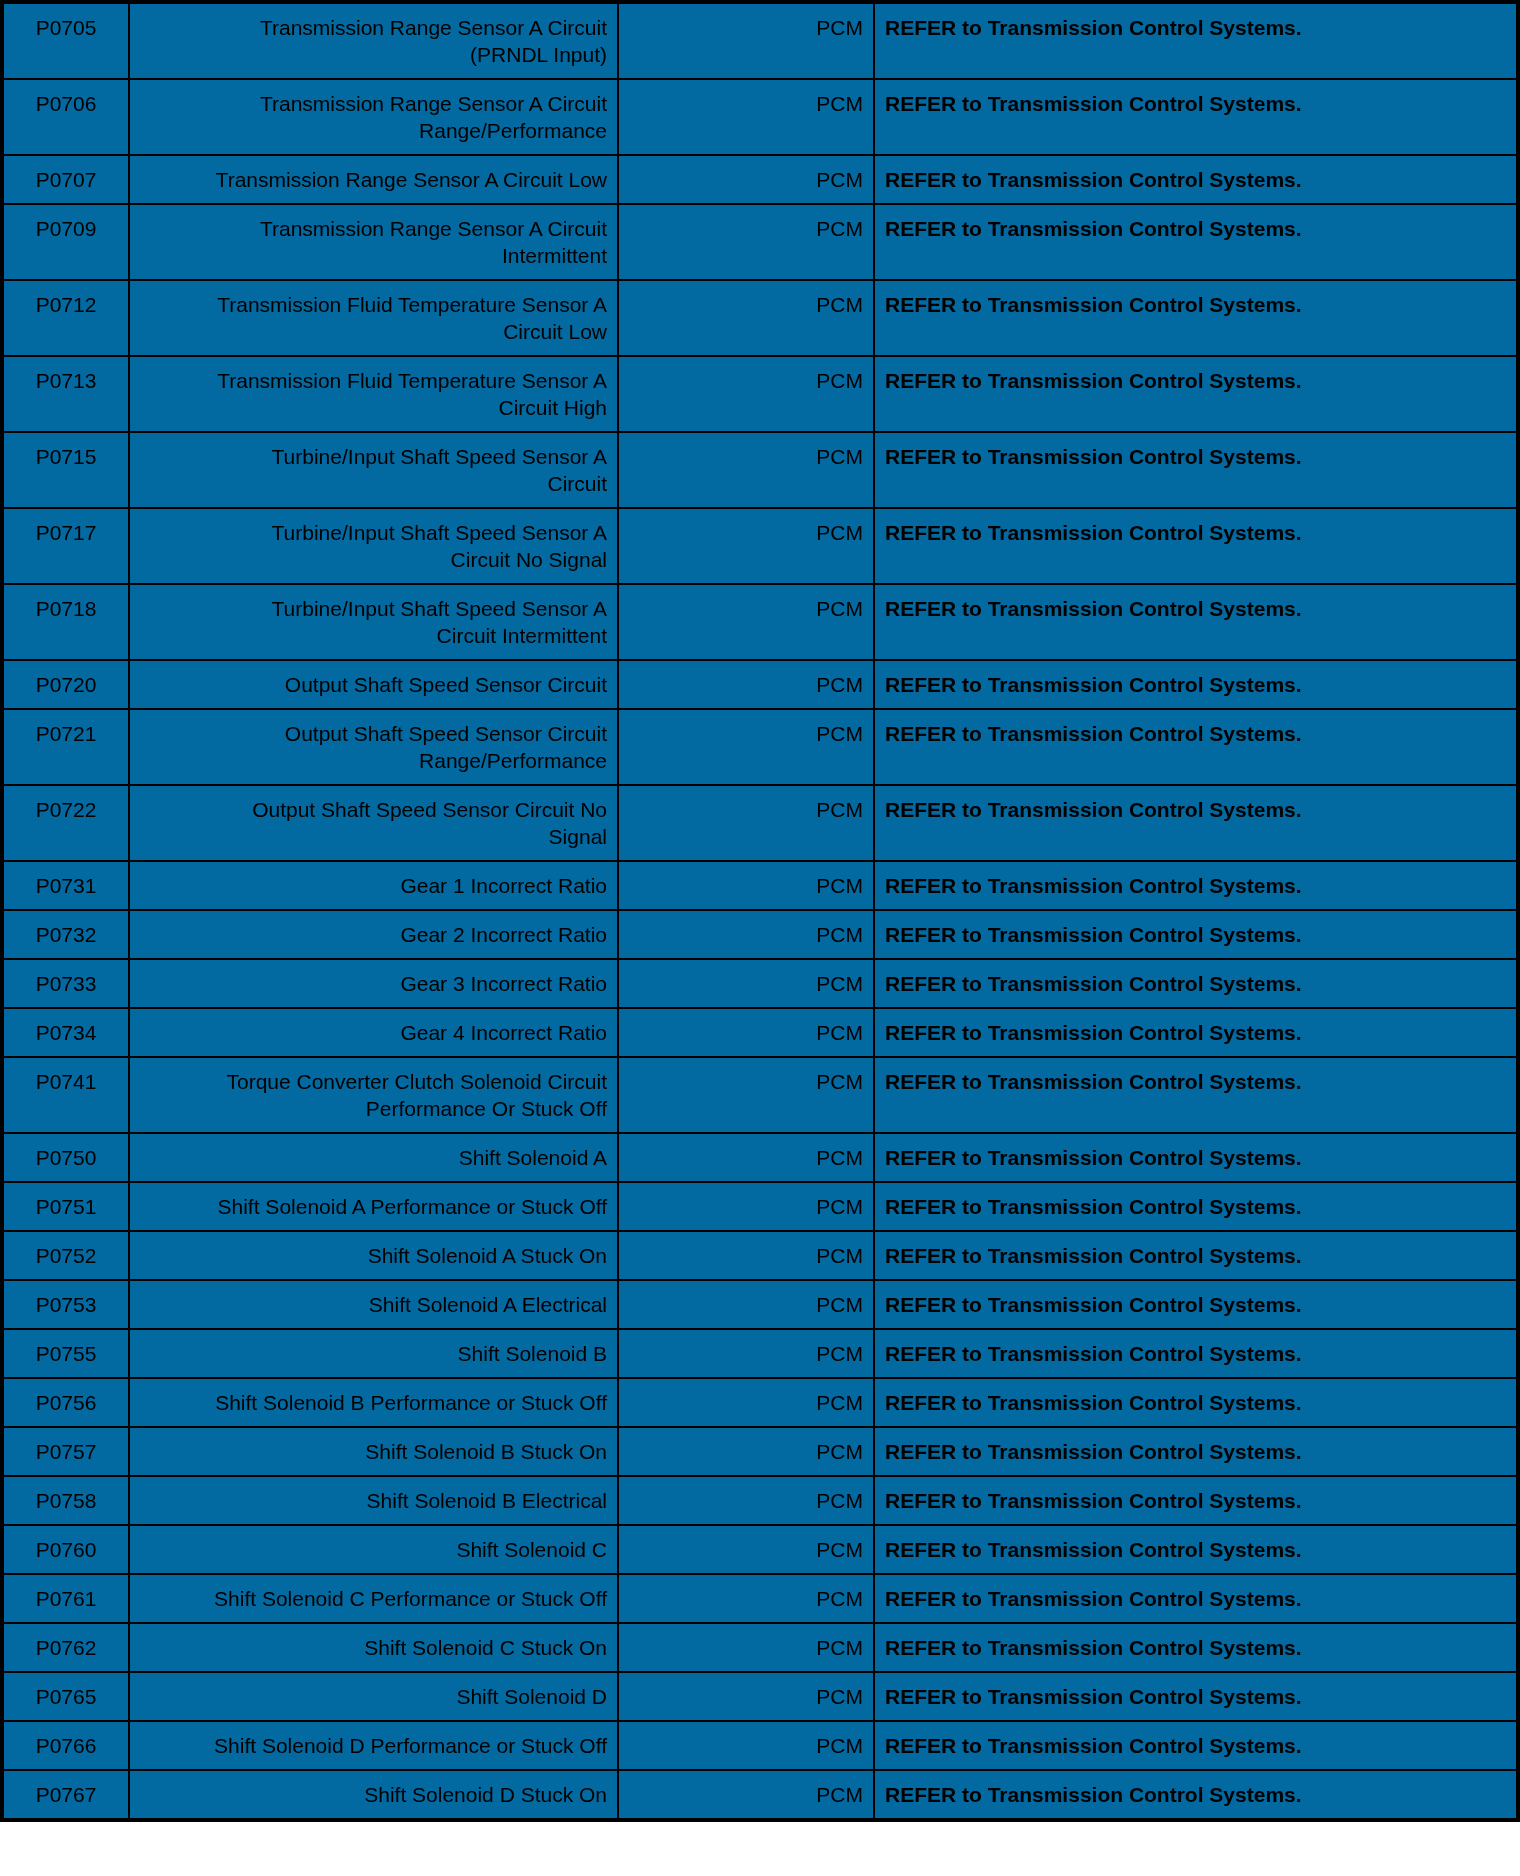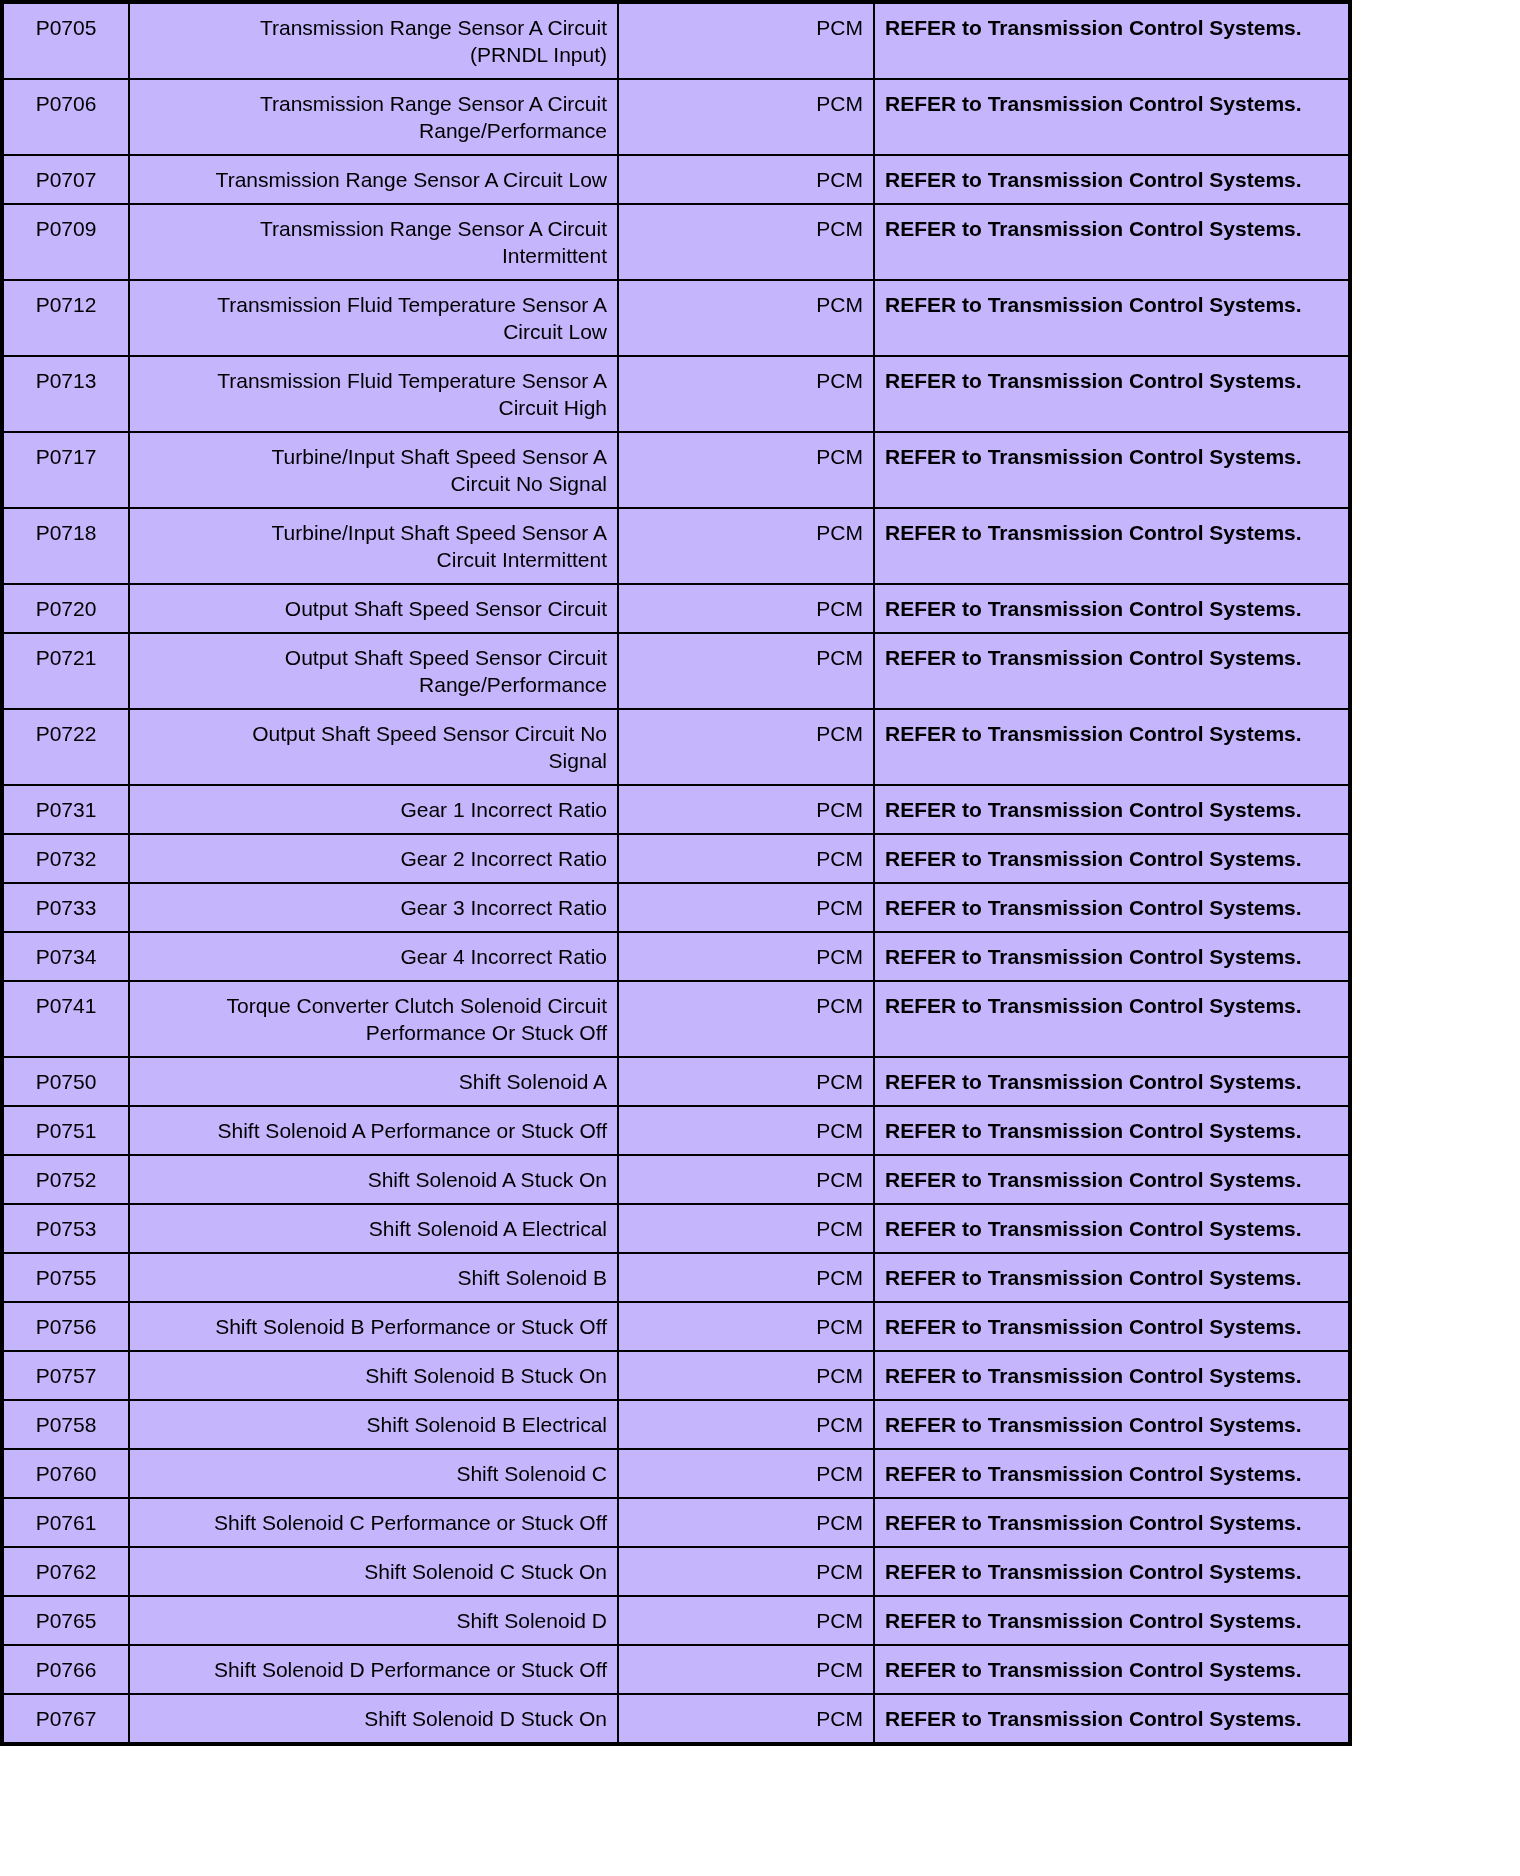--- a/index.html
+++ b/index.html
@@ -8,23 +8,23 @@
     background: #ffffff;
   }
   body {
     width: 1520px;
     font-family: "Liberation Sans", "DejaVu Sans", sans-serif;
     color: #000000;
   }
   table.dtc-table {
     border-collapse: collapse;
     table-layout: fixed;
-    width: 1352px;
+    width: 1520px;
     border: 4px solid #000000;
-    background: #c4b5fd;
+    background: #0369a1;
   }
   table.dtc-table td {
     border: 2px solid #000000;
     vertical-align: top;
     font-size: 21px;
     line-height: 27px;
     padding: 10px 10px;
     overflow: hidden;
   }
   td.col-dtc {
@@ -91,20 +91,27 @@
         <td class="col-action">REFER to Transmission Control Systems.</td>
       </tr>
       <tr>
         <td class="col-dtc">P0713</td>
         <td class="col-description">Transmission Fluid Temperature Sensor A
 Circuit High</td>
         <td class="col-module">PCM</td>
         <td class="col-action">REFER to Transmission Control Systems.</td>
       </tr>
       <tr>
+        <td class="col-dtc">P0715</td>
+        <td class="col-description">Turbine/Input Shaft Speed Sensor A
+Circuit</td>
+        <td class="col-module">PCM</td>
+        <td class="col-action">REFER to Transmission Control Systems.</td>
+      </tr>
+      <tr>
         <td class="col-dtc">P0717</td>
         <td class="col-description">Turbine/Input Shaft Speed Sensor A
 Circuit No Signal</td>
         <td class="col-module">PCM</td>
         <td class="col-action">REFER to Transmission Control Systems.</td>
       </tr>
       <tr>
         <td class="col-dtc">P0718</td>
         <td class="col-description">Turbine/Input Shaft Speed Sensor A
 Circuit Intermittent</td>

